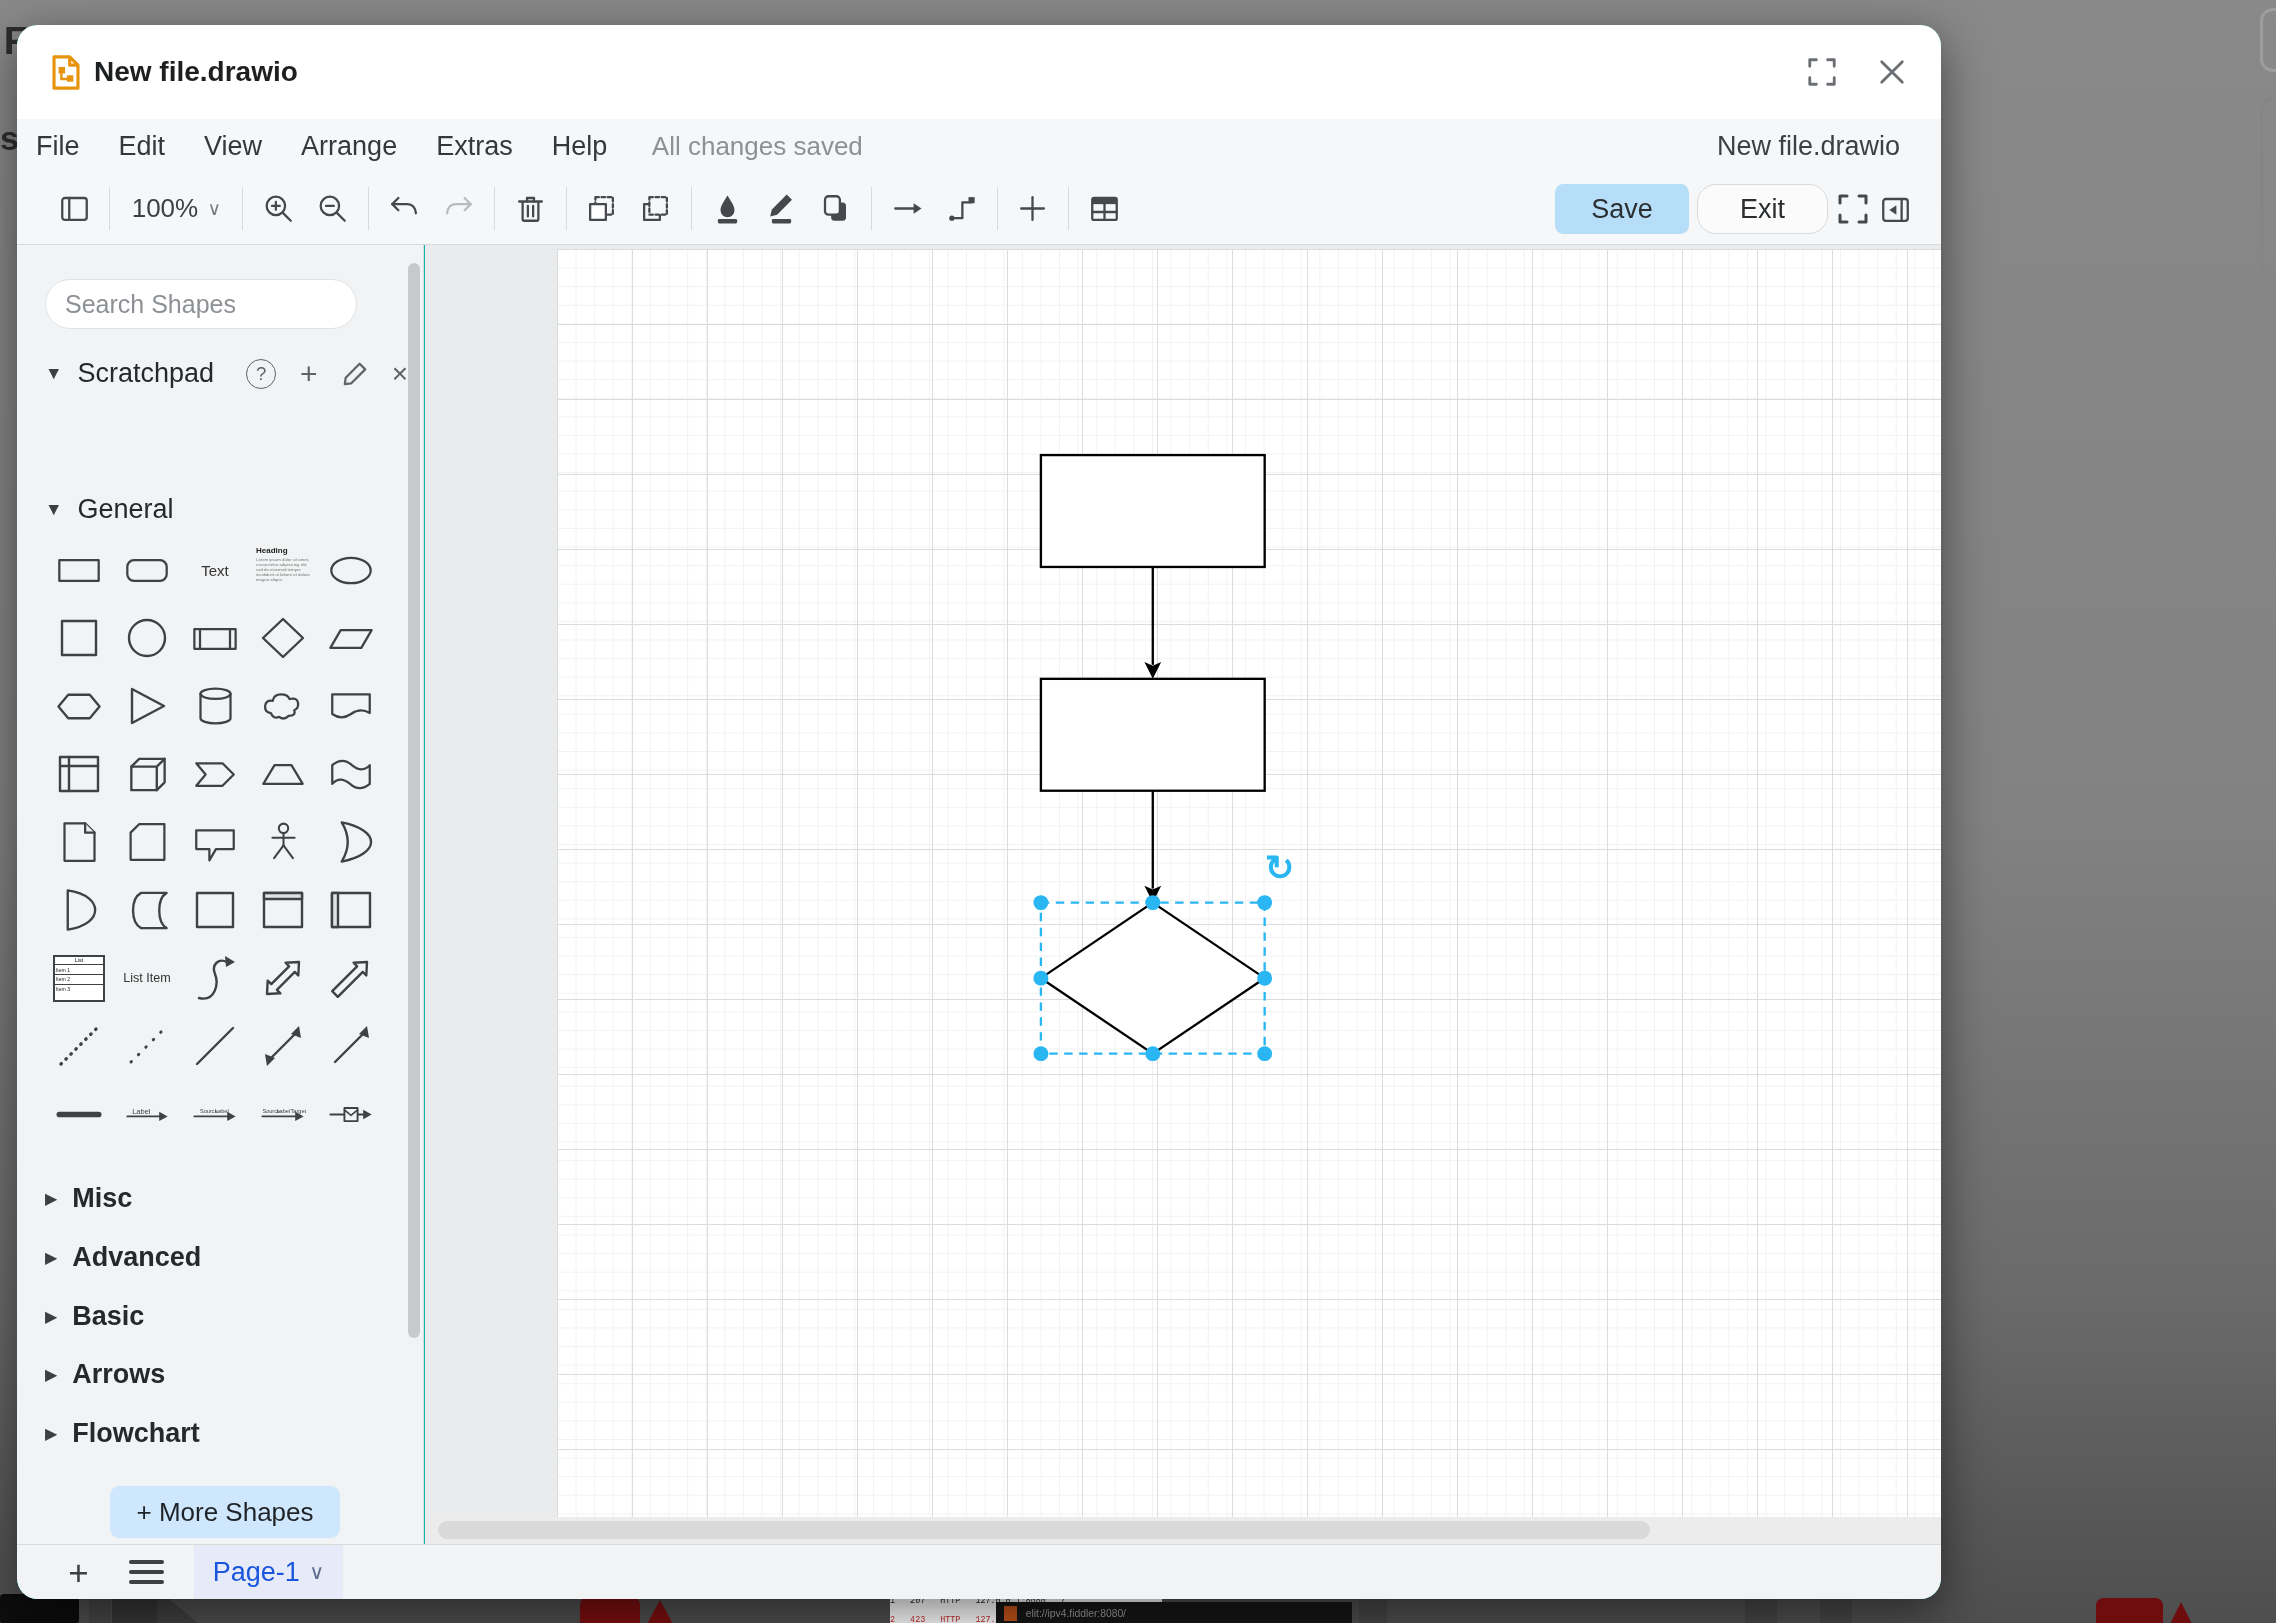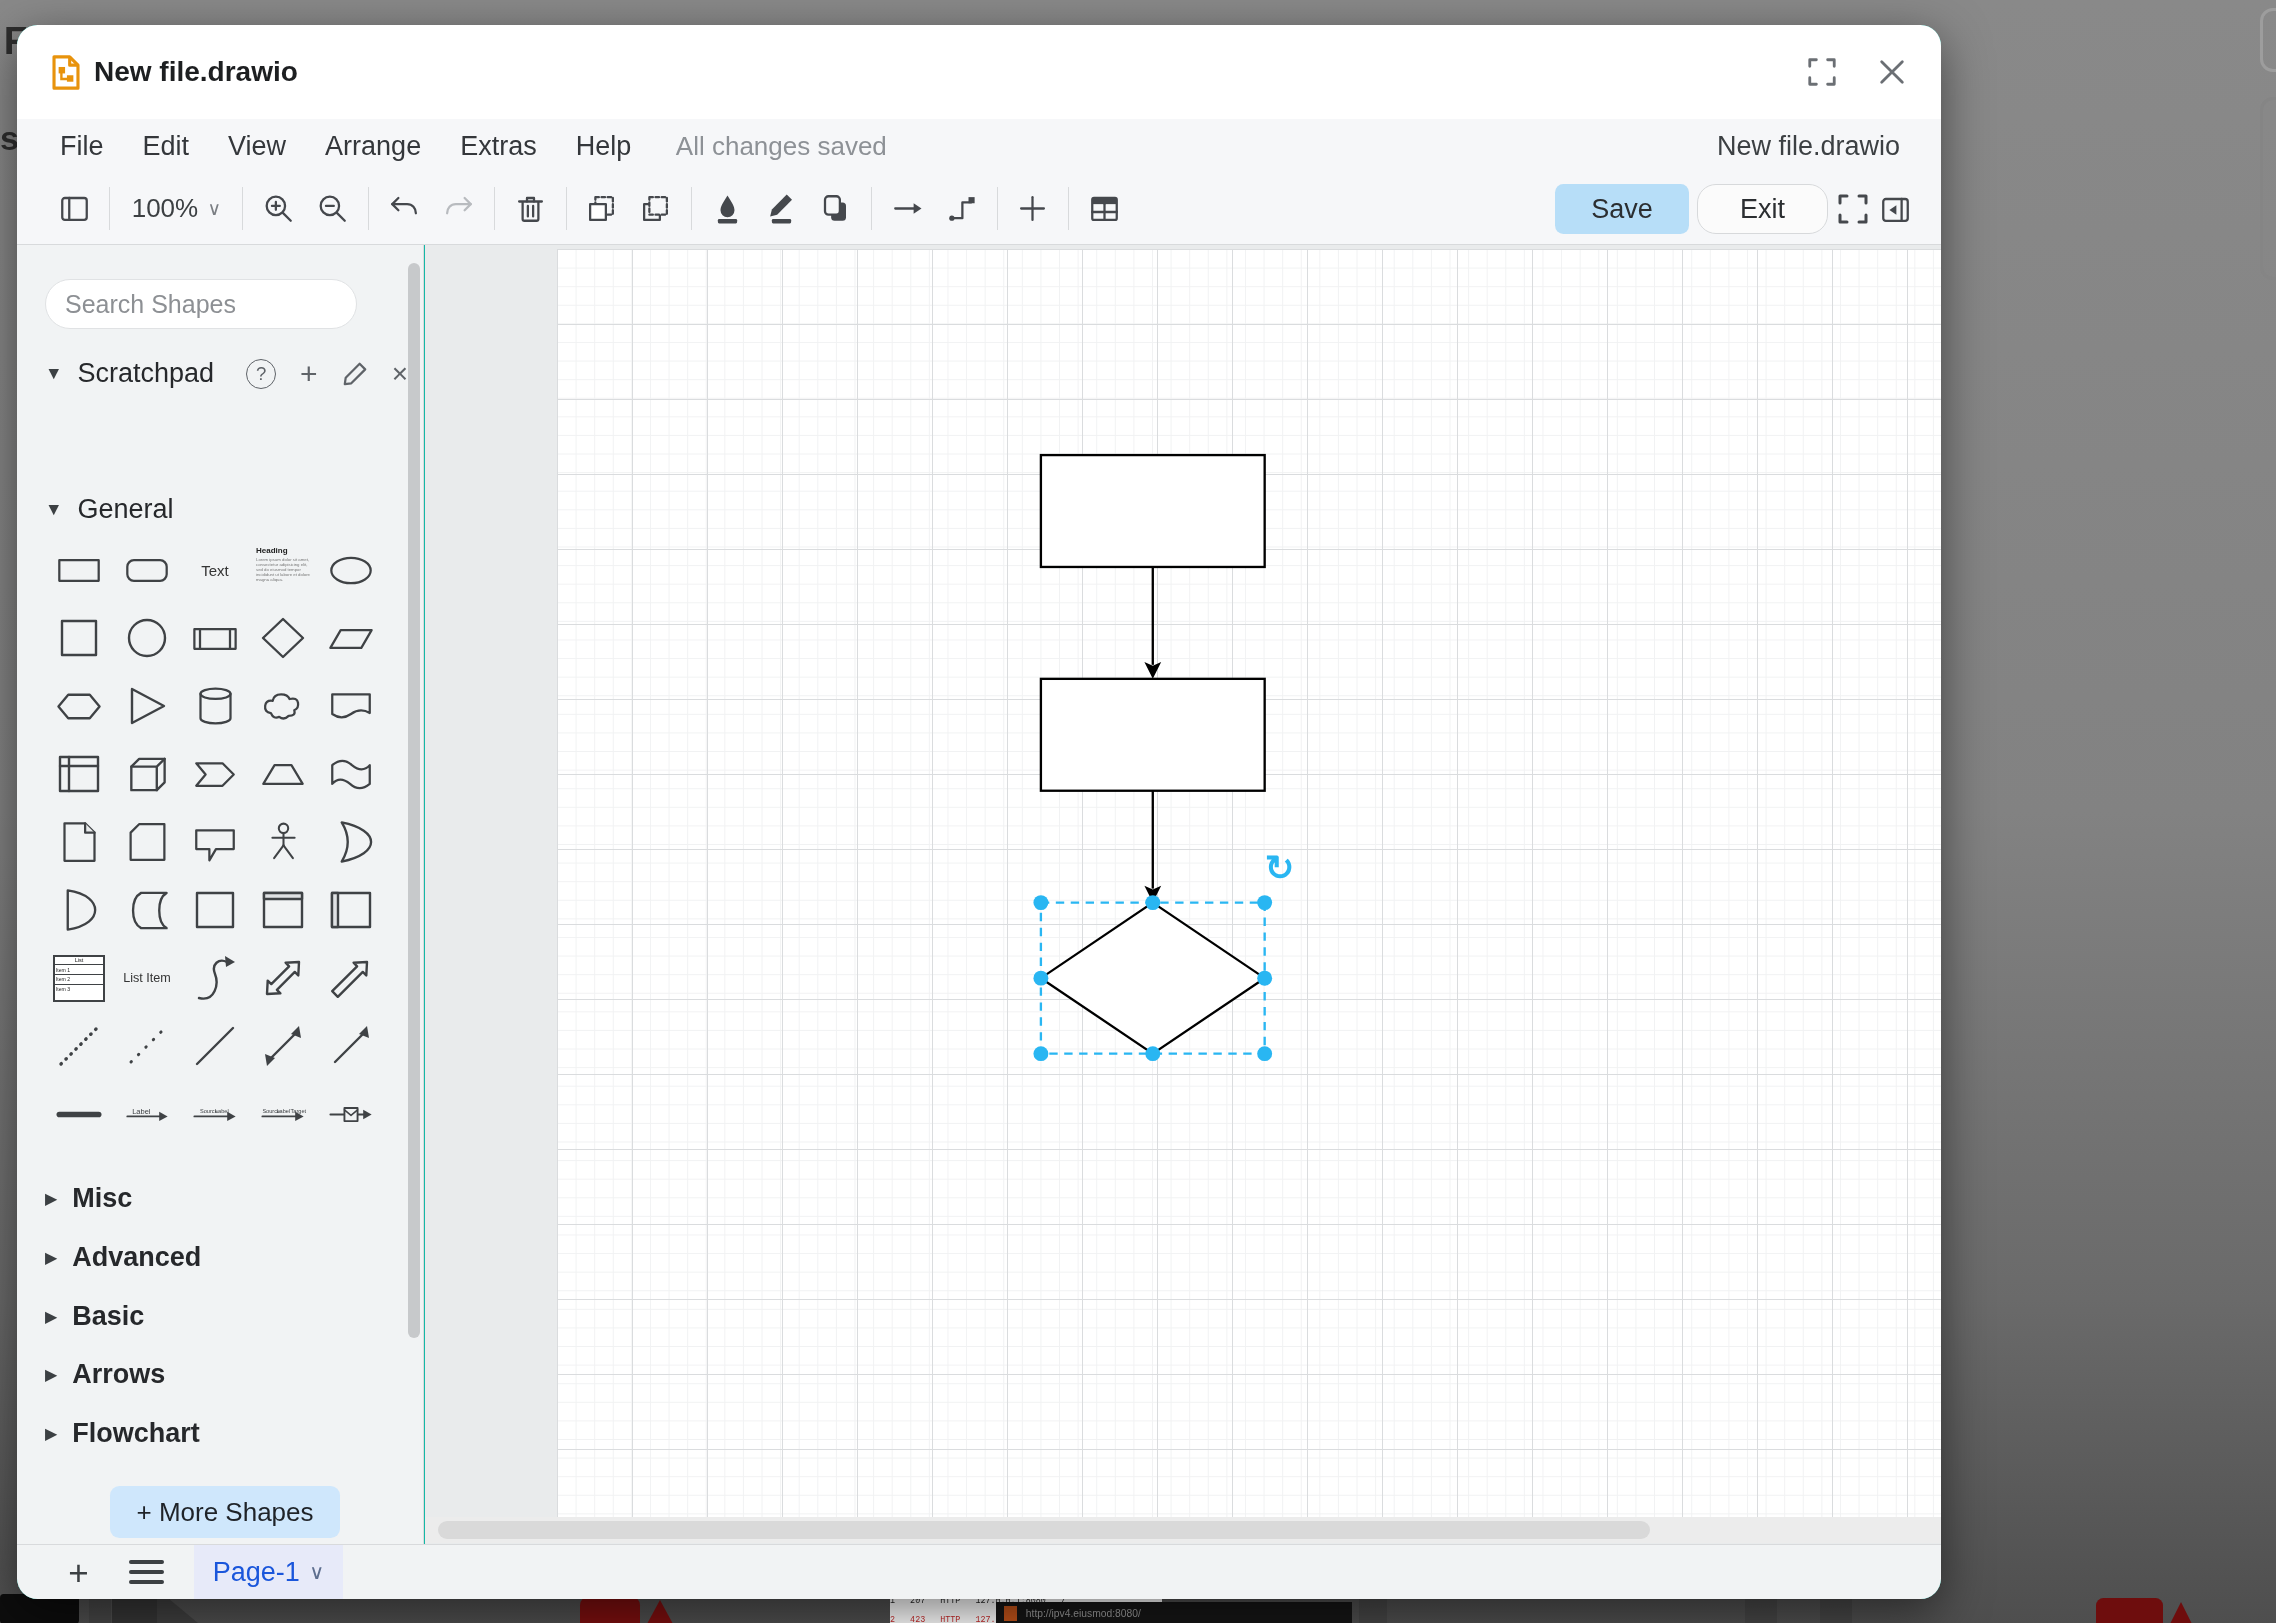--- a/index.html
+++ b/index.html
@@ -115,21 +115,21 @@
 <div class="bg-red" style="left:580px;top:1596px;width:60px;height:28px;border-radius:9.3px 9.3px 0 0"></div>
 <div style="position:absolute;left:647px;top:1600px;width:0;height:0;border-bottom:24px solid #7c0f0f;border-left:13px solid transparent;border-right:13px solid transparent"></div>
 <div class="thumb-white" style="left:890px;top:1588px;width:272px;height:36px">
 <div>1   207   HTTP   127.0.0.1:8080   /                    520   text</div>
 <div class="thumb-row-red">2   423   HTTP   127.0.0.1:8080   /raidrive-2021-10-9.exe    6   text</div>
 
 
 </div>
 <div class="thumb-bar" style="left:996px;top:1602px;width:356px;height:22.4px">
   <span style="display:inline-block;width:13px;height:15px;background:#c1531a;margin-left:7.5px"></span>
-  <span class="url">http://ipv4.eiusmod:8080/</span>
+  <span class="url">elit://ipv4.fiddler:8080/</span>
 </div>
 <div class="bg-red" style="left:2096px;top:1598px;width:67px;height:26px;border-radius:7.5px 7.5px 0 0;background:#6e0d0d"></div>
 <div style="position:absolute;left:2170px;top:1602px;width:0;height:0;border-bottom:22.4px solid #6e0d0d;border-left:11.2px solid transparent;border-right:11.2px solid transparent"></div>
 
 <div class="window">
 
   <div class="titlebar">
     <svg style="margin-left:34px" width="30" height="35" viewBox="0 0 32 38">
       <path d="M3,2 h17 l9,9 v25 h-26 z" fill="#fff" stroke="#e8930c" stroke-width="3.4" stroke-linejoin="round"></path>
       <path d="M20,2 v9 h9" fill="none" stroke="#e8930c" stroke-width="3.4" stroke-linejoin="round"></path>
@@ -142,21 +142,21 @@
       <svg class="ic" width="32" height="32" viewBox="0 0 34 34" style="stroke:#6b6f74;stroke-width:3">
         <path d="M4,11 V4 H11 M23,4 H30 V11 M30,23 V30 H23 M11,30 H4 V23"></path>
       </svg>
       <svg class="ic" width="30" height="30" viewBox="0 0 32 32" style="stroke:#6b6f74;stroke-width:3">
         <path d="M5,5 L27,27 M27,5 L5,27"></path>
       </svg>
     </div>
   </div>
 
   <div class="menubar">
-    <span class="menu-item" style="margin-left:43px">File</span>
+    <span class="menu-item" style="margin-left:19px">File</span>
     <span class="menu-item">Edit</span>
     <span class="menu-item">View</span>
     <span class="menu-item">Arrange</span>
     <span class="menu-item">Extras</span>
     <span class="menu-item">Help</span>
     <span class="menu-status">All changes saved</span>
     <span class="menu-filename">New file.drawio</span>
   </div>
 
   <div class="toolbar">

